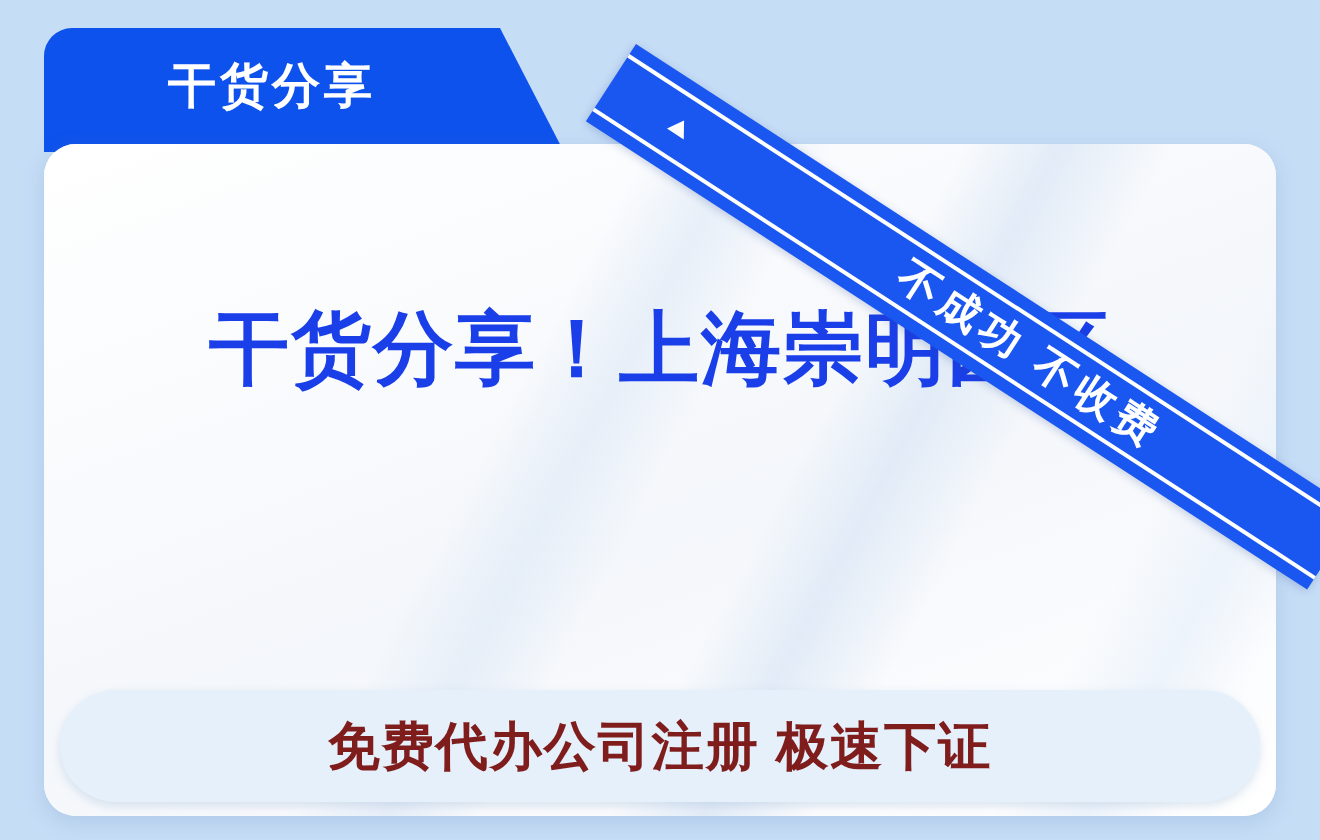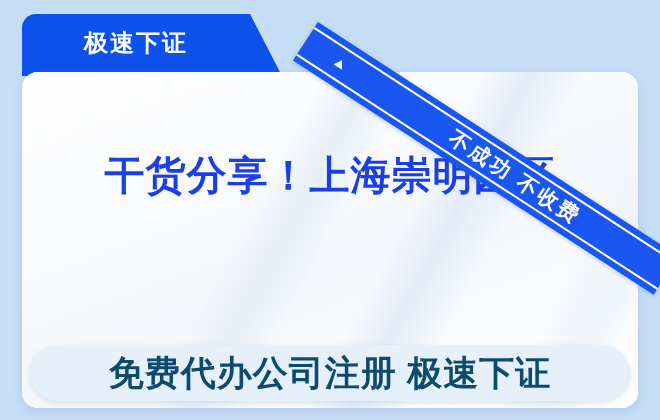--- a/index.html
+++ b/index.html
@@ -111,22 +111,22 @@
     height: 56px;
     background: #e5f0fb;
     border-radius: 28px;
     box-shadow: 0 2px 5px rgba(120, 155, 195, 0.25);
     display: flex;
     align-items: center;
     justify-content: center;
     z-index: 4;
   }
   .pill-text {
-    color: #0c4a6e;
-    font-size: 35px;
+    color: #7f1d1d;
+    font-size: 26px;
     font-weight: bold;
     letter-spacing: 1px;
     white-space: nowrap;
   }
 
   
   .ribbon {
     position: absolute;
     left: 318px;
     top: 22px;
@@ -176,21 +176,21 @@
     border-right: 5px solid transparent;
     border-bottom: 8px solid #ffffff;
   }
 </style>
 </head>
 <body>
 
 <div class="poster">
 
   <div class="tab">
-    <div class="tab-label">极速下证</div>
+    <div class="tab-label">干货分享</div>
   </div>
 
   <div class="card">
     <div class="card-sheen"></div>
 
     <div class="headline">
       <span class="line">干货分享！上海崇明园区</span>
     </div>
 
     <div class="pill">

